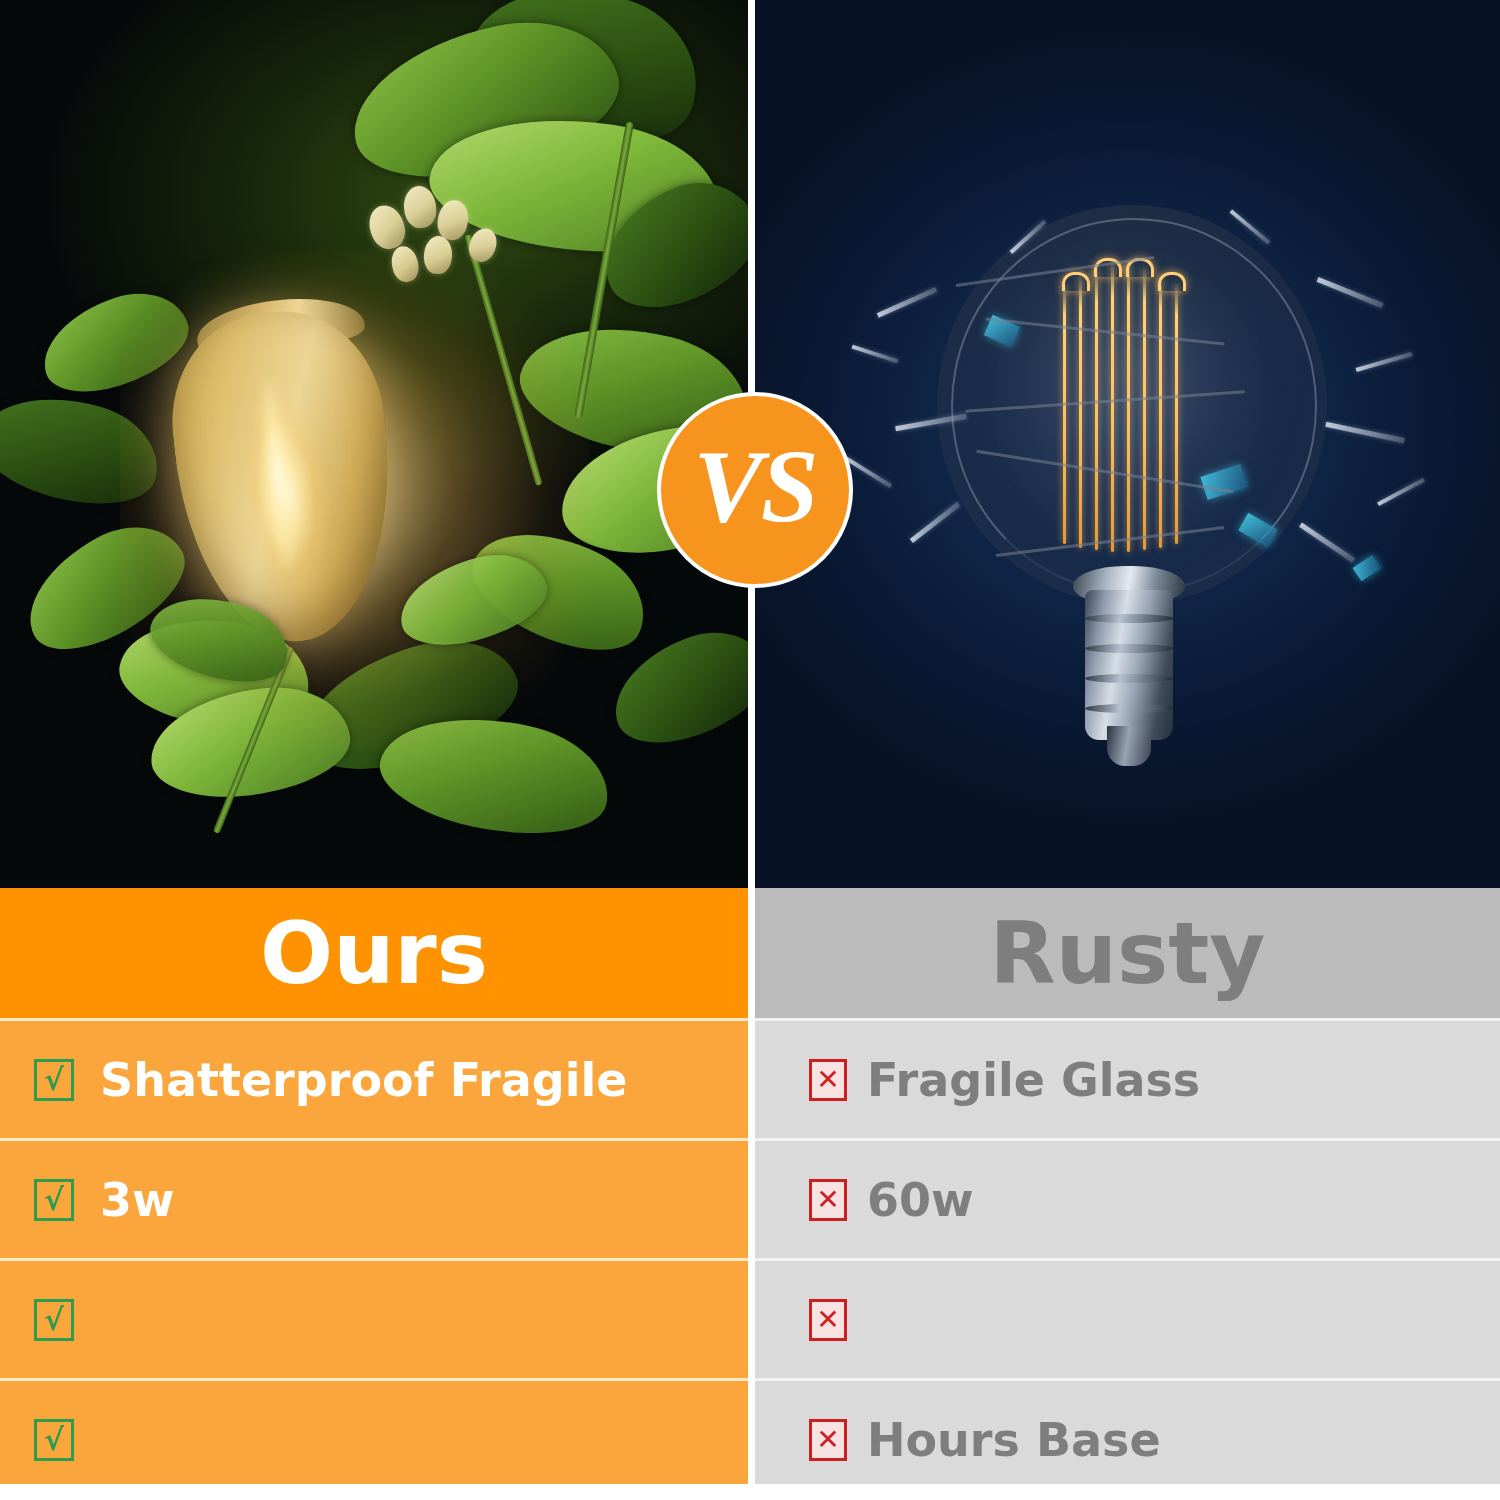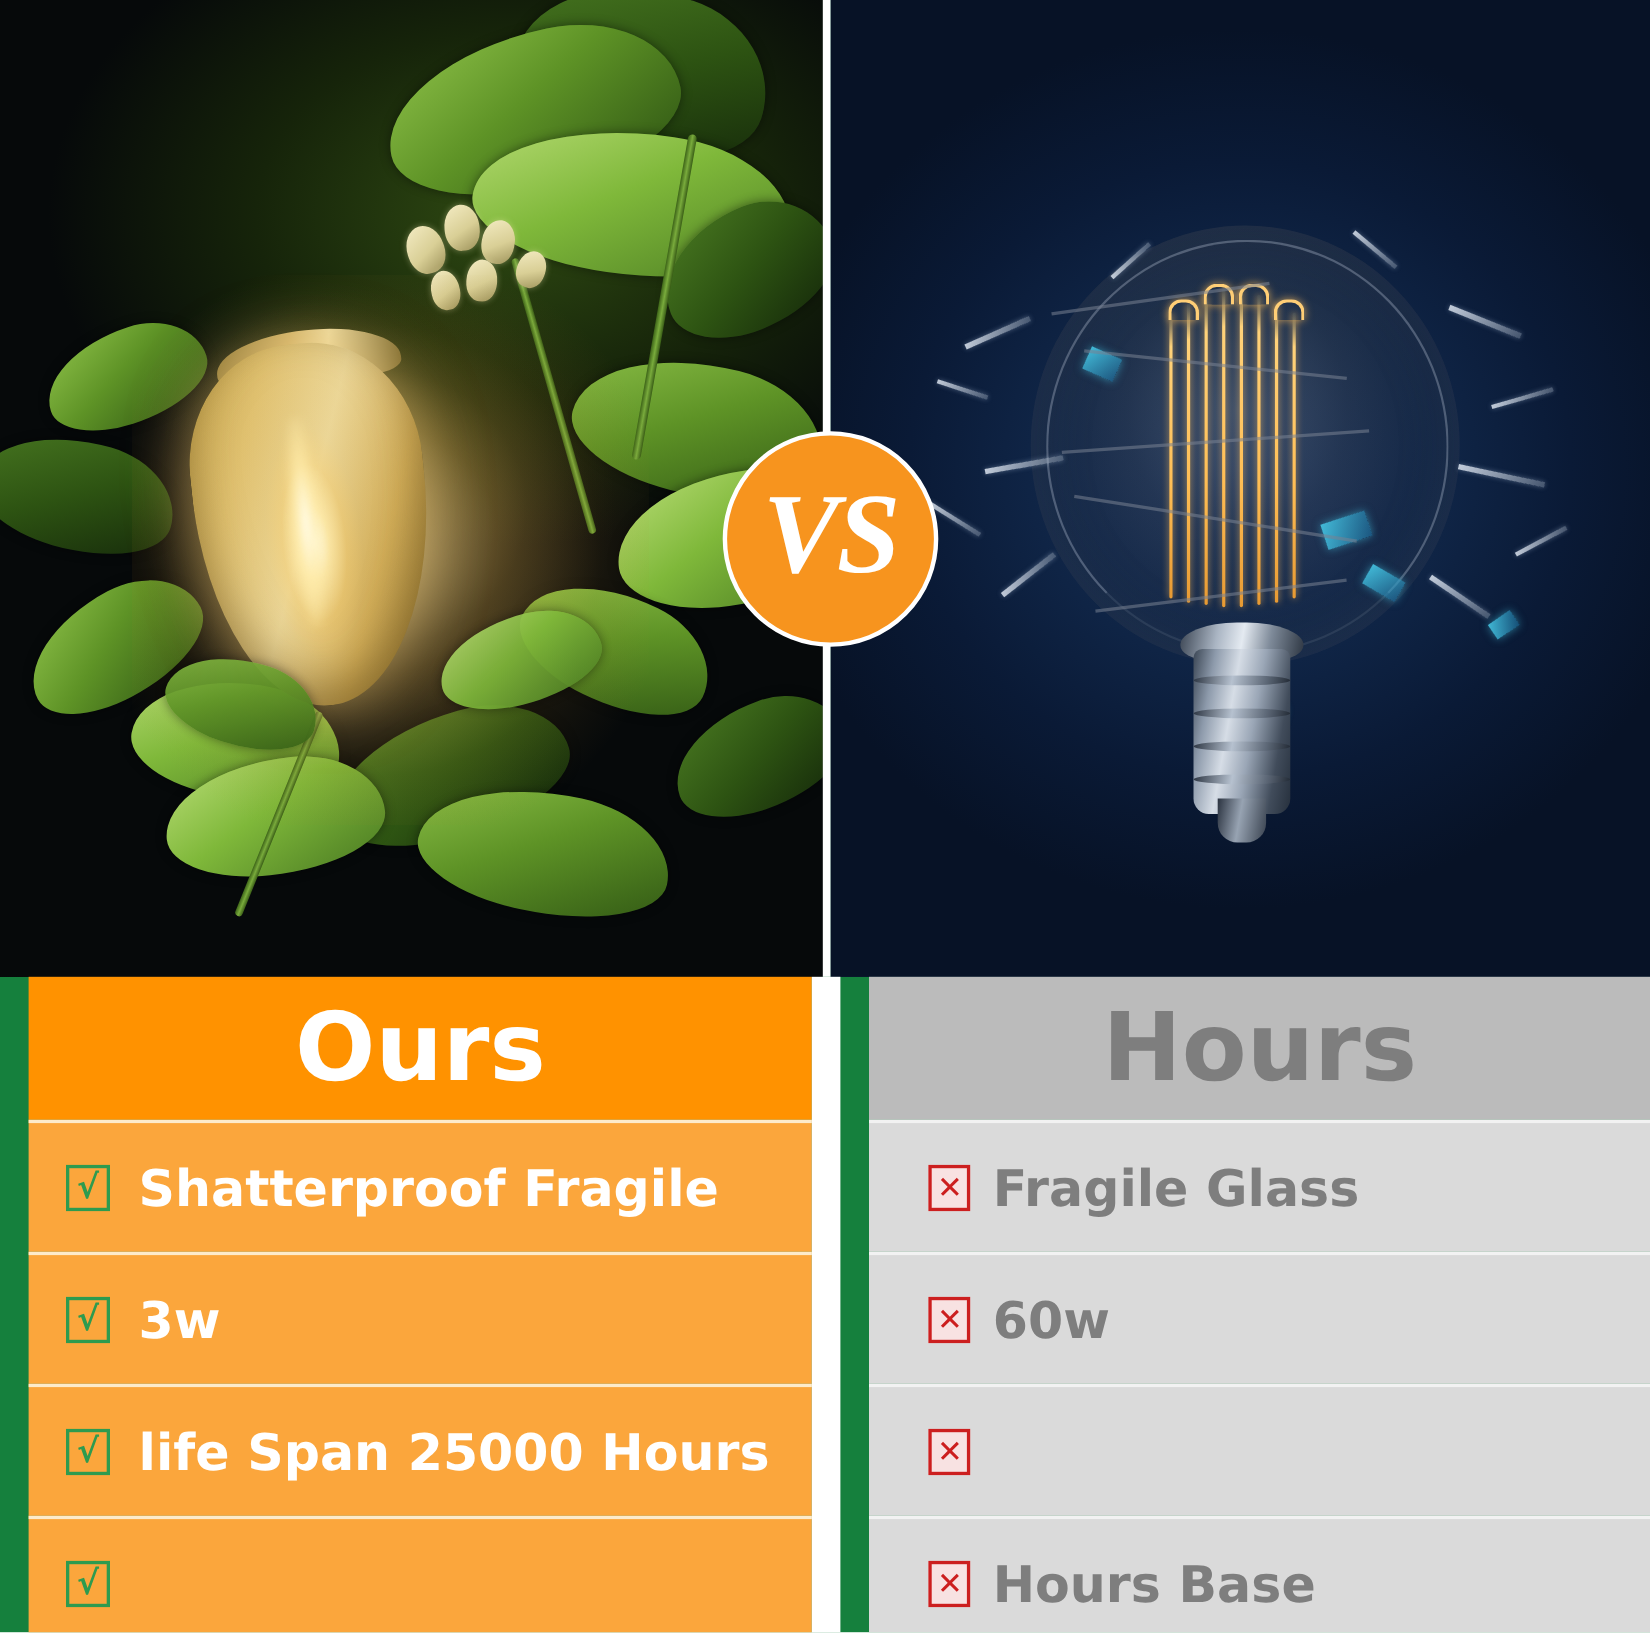--- a/index.html
+++ b/index.html
@@ -232,21 +232,20 @@
     position: absolute;
     left: 0; top: 888px;
     width: 1500px;
     height: 612px;
     display: flex;
   }
   .col {
     position: relative;
     height: 612px;
     box-sizing: border-box;
-    padding-left: 26px;
   }
   .col-ours   { width: 748px; }
   .col-gap    { width: 7px; background: #ffffff; }
   .col-others { width: 745px; }
 
   .col-head {
     height: 130px;
     display: flex;
     align-items: center;
     justify-content: center;
@@ -428,33 +427,32 @@
         <div class="row">
           <div class="mark mark-check">√</div>
           <div class="row-label">Shatterproof Fragile</div>
         </div>
         <div class="row">
           <div class="mark mark-check">√</div>
           <div class="row-label">3w</div>
         </div>
         <div class="row">
           <div class="mark mark-check">√</div>
-          <div class="row-label">life Span 25000 Hours</div>
         </div>
         <div class="row">
           <div class="mark mark-check">√</div>
         </div>
       </div>
     </div>
 
     <div class="col col-gap"></div>
 
     <div class="col col-others">
       <div class="col-head">
-        <div class="col-head-text">Hours</div>
+        <div class="col-head-text">Rusty</div>
       </div>
       <div class="rows">
         <div class="row">
           <div class="mark mark-cross">✕</div>
           <div class="row-label">Fragile Glass</div>
         </div>
         <div class="row">
           <div class="mark mark-cross">✕</div>
           <div class="row-label">60w</div>
         </div>

